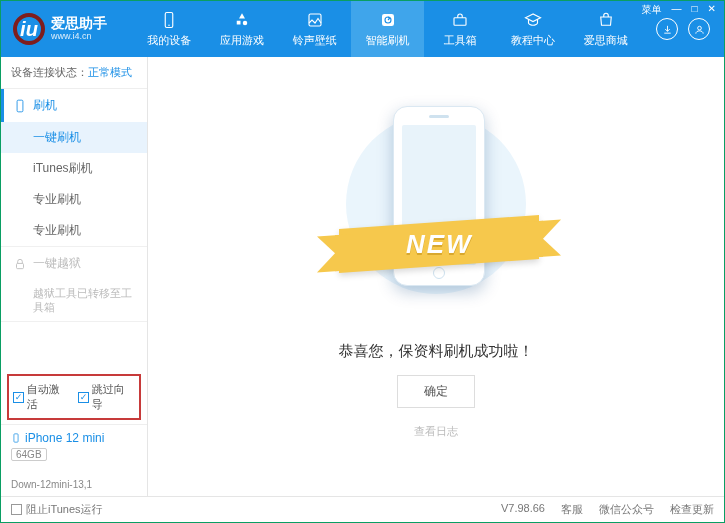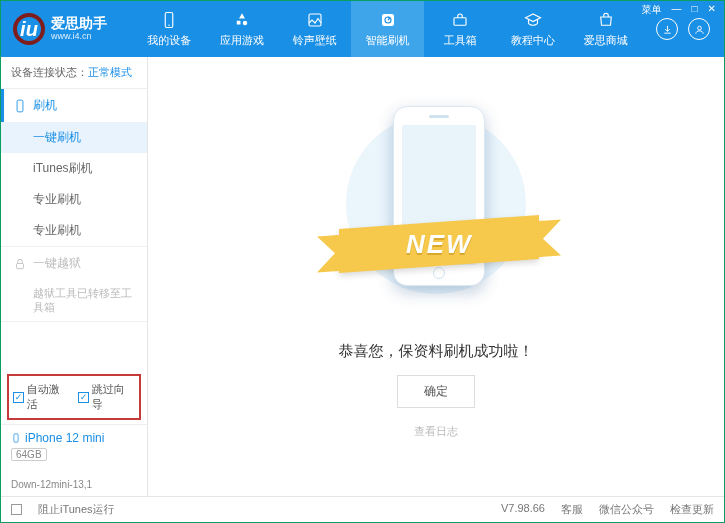--- a/index.html
+++ b/index.html
@@ -52,21 +52,21 @@
 .phone .hbtn{position:absolute;bottom:6px;left:50%;transform:translateX(-50%);width:12px;height:12px;border:1.5px solid #cfe2ef;border-radius:50%}
 .ribbon{position:absolute;top:108px;left:-22px;width:200px;height:44px;background:#f6c84c;transform:skewY(-4deg);display:flex;align-items:center;justify-content:center;box-shadow:0 3px 6px rgba(0,0,0,.15)}
 .ribbon::before,.ribbon::after{content:"";position:absolute;top:6px;width:0;height:0;border:18px solid #f6c84c}
 .ribbon::before{left:-22px;border-left-color:transparent}
 .ribbon::after{right:-22px;border-right-color:transparent}
 .ribbon span{color:#fff;font-weight:900;font-size:26px;letter-spacing:2px;font-style:italic;transform:skewY(4deg);text-shadow:0 2px 0 #d9a82e}
 .msg{font-size:15px;color:#333;margin:16px 0 14px}
 .okbtn{border:1px solid #ddd;background:#fff;padding:7px 26px;font-size:12px;color:#555;cursor:pointer}
 .log{margin-top:16px;font-size:11px;color:#bbb;cursor:pointer}
 .footer{height:26px;border-top:1px solid #e5e5e5;display:flex;align-items:center;font-size:11px;color:#777;padding:0 10px}
-.footer .l{display:flex;align-items:center;gap:16px}
+.footer .l{display:flex;align-items:center;gap:4px}
 .footer .l .box{width:11px;height:11px;border:1px solid #999}
 .footer .r{margin-left:auto;display:flex;gap:16px}
 .footer .r span{cursor:pointer}
 </style>
 </head>
 <body>
 
 <div class="window">
   <div class="titlebar">
     <div class="winctrl">

